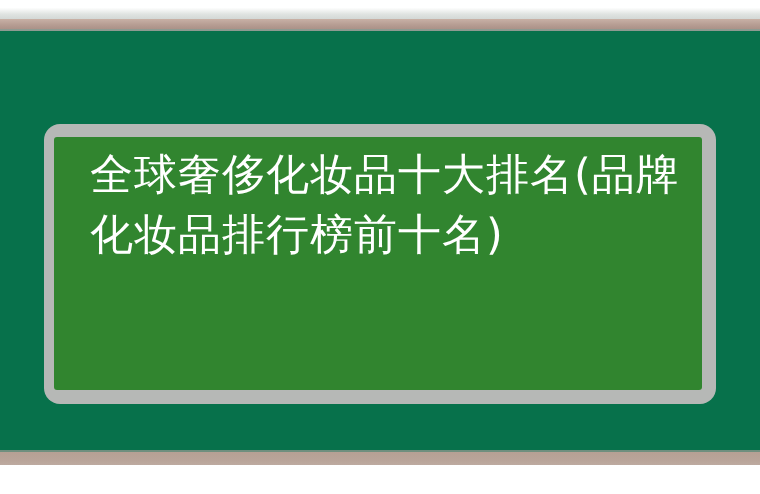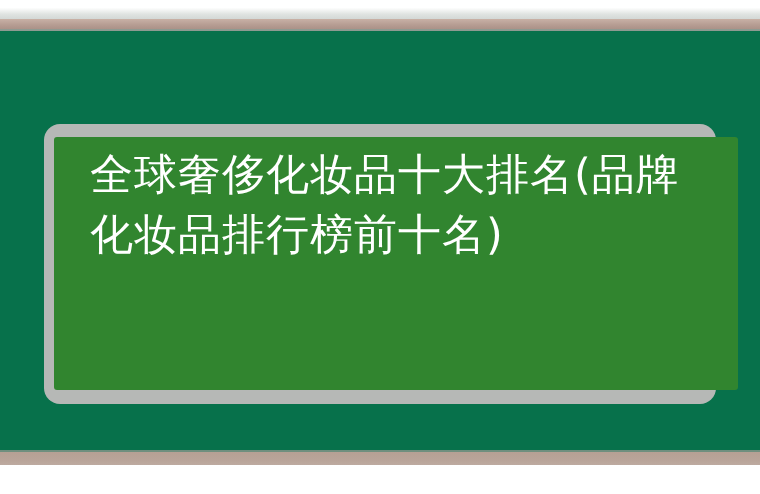--- a/index.html
+++ b/index.html
@@ -85,21 +85,20 @@
   
   #board-inner {
     position: absolute;
     left: 10px;
     top: 13px;
     width: 648px;
     height: 253px;
     background: #31852f;
     border-radius: 3px;
     overflow: hidden;
-    padding-left: 36px;
   }
 
   
   #board-title {
     position: absolute;
     left: 36px;
     top: 8px;
     width: 600px;
     color: #ffffff;
     font-family: "DejaVu Sans", "Liberation Sans", sans-serif;

